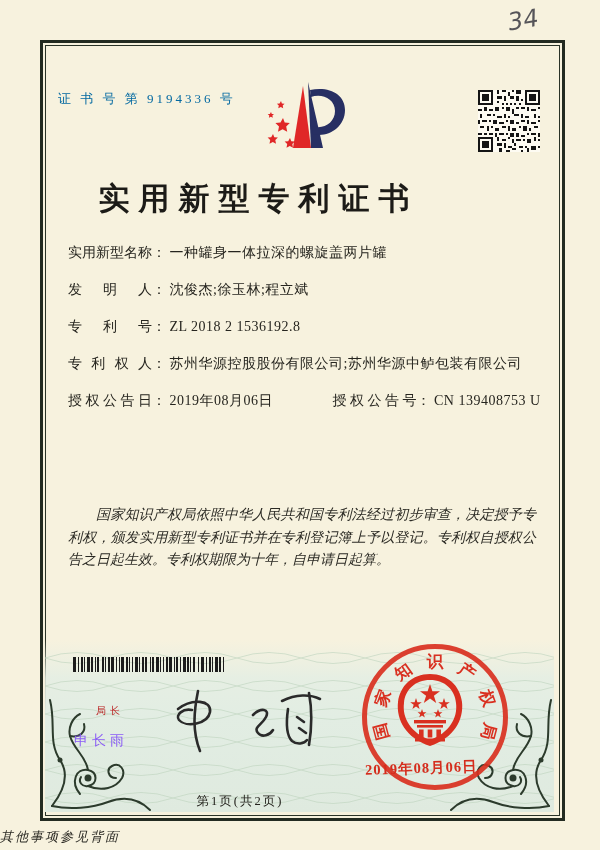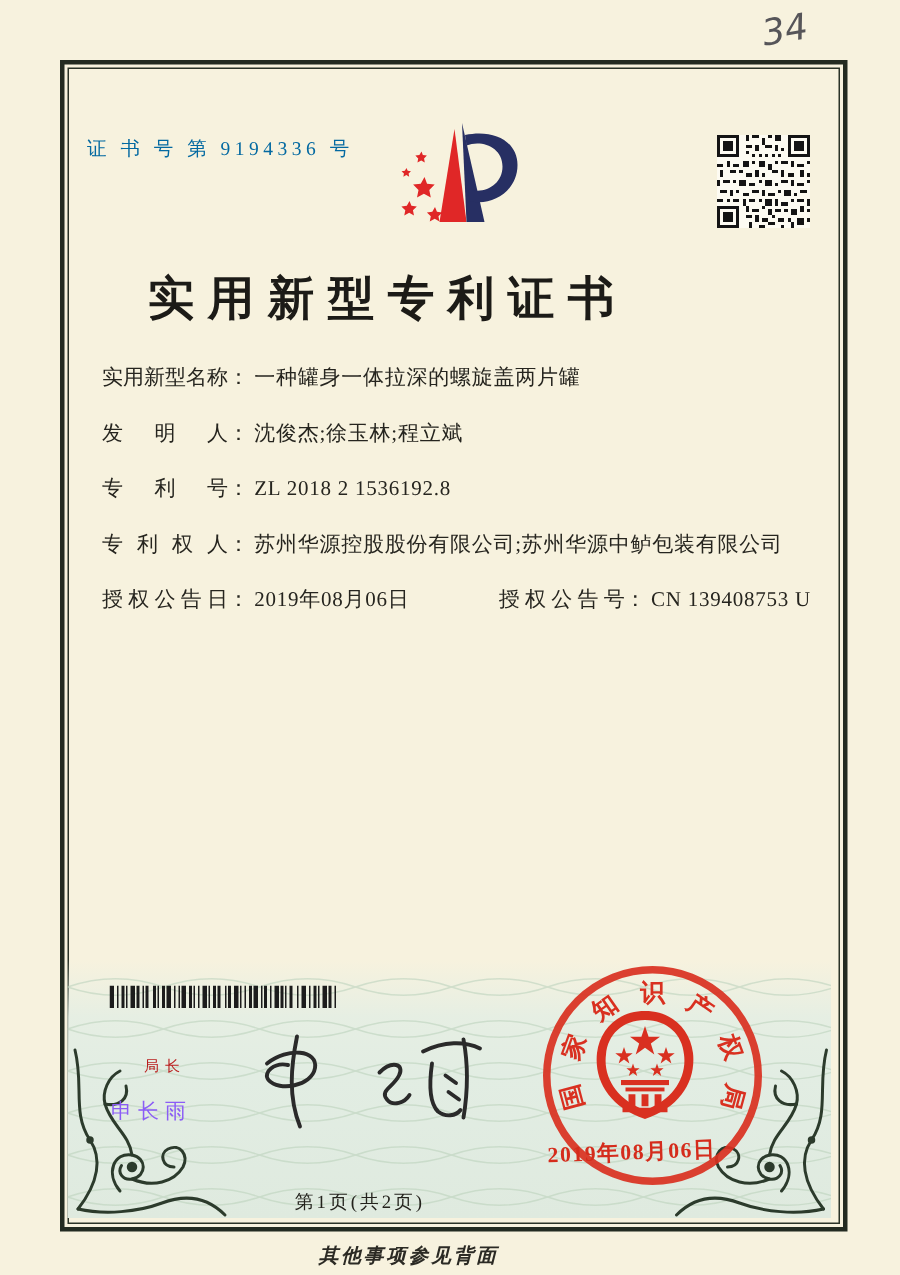--- a/index.html
+++ b/index.html
@@ -26,21 +26,21 @@
   .frow{margin-bottom:15px;white-space:nowrap;}
   .flabel{display:inline-block;width:84px;text-align:justify;text-align-last:justify;vertical-align:top;}
   .colon{display:inline-block;vertical-align:top;}
   .fval{display:inline-block;vertical-align:top;letter-spacing:.5px;}
   .fgroup2{margin-left:56px;}
   .paras{left:68px;top:504px;width:468px;font-size:14px;line-height:22.5px;font-style:italic;text-align:justify;color:#2b2a24;}
   .paras p{margin:0;text-indent:2em;}
   .sig-title{left:74px;top:704px;font-size:10px;letter-spacing:4px;color:#b91c1c;margin-left:22px;}
   .sig-name{left:74px;top:732px;font-size:14px;letter-spacing:4px;color:#8b5cf6;}
   .page-footer{left:0;top:793px;width:480px;text-align:center;font-size:12.5px;letter-spacing:2px;color:#23221c;}
-  .back-note{left:0;top:828px;width:545px;text-align:center;font-size:13px;font-style:italic;letter-spacing:2px;color:#2b2a24;font-weight:bold;}
+  .back-note{left:0;top:828px;width:545px;text-align:left;font-size:13px;font-style:italic;letter-spacing:2px;color:#2b2a24;}
   .pen-mark{left:508px;top:6px;font-size:24px;font-style:italic;color:#3a3a42;transform:rotate(-10deg);font-family:"DejaVu Sans","Liberation Sans",sans-serif;opacity:.85;}
   
   .seal{left:362px;top:644px;width:146px;height:146px;}
   .seal-ring{position:absolute;left:0;top:0;width:136px;height:136px;border:5px solid rgba(217,48,32,.92);border-radius:50%;}
   .seal-char{position:absolute;left:50%;top:50%;font-size:16.5px;font-weight:700;color:#d93020;}
   .sc0{transform:translate(-50%,-50%) rotate(-105deg) translateY(-55px);}
   .sc1{transform:translate(-50%,-50%) rotate(-70deg)  translateY(-55px);}
   .sc2{transform:translate(-50%,-50%) rotate(-35deg)  translateY(-55px);}
   .sc3{transform:translate(-50%,-50%) rotate(0deg)    translateY(-55px);}
   .sc4{transform:translate(-50%,-50%) rotate(35deg)   translateY(-55px);}
@@ -165,20 +165,21 @@
   </div>
   <div class="frow">
     <span class="flabel">授权公告日</span><span class="colon">：</span>
     <span class="fval">2019年08月06日</span>
     <span class="fgroup2"><span class="flabel">授权公告号</span><span class="colon">：</span>
     <span class="fval">CN 139408753 U</span></span>
   </div>
 </div>
 
 <div class="abs paras">
+  <p>国家知识产权局依照中华人民共和国专利法经过初步审查，决定授予专利权，颁发实用新型专利证书并在专利登记簿上予以登记。专利权自授权公告之日起生效。专利权期限为十年，自申请日起算。</p>
 </div>
 
 <svg class="abs barcode" width="152" height="15" viewBox="0 0 152 15">
   <line x1="0" y1="7.5" x2="152" y2="7.5" stroke="#1c1c1c" stroke-width="15" stroke-dasharray="3 2 1 2 2 1 1 2 3 1 2 2 1 1 2 3 2 1 1 2 2 1 3 2 1 2 1 1 3 2 2 1 1 2 1 2 3 1 1 2 2 1 2 3 1 1 2 2 3 1 1 2 1 2 2 1 3 2 1 1 2 2 1 2 3 1 2 1 1 2 2 3 1 2"></line>
 </svg>
 
 <div class="abs sig-title">局长</div>
 <div class="abs sig-name">申长雨</div>
 
 <svg class="abs signature" width="165" height="78" viewBox="0 0 165 78">

